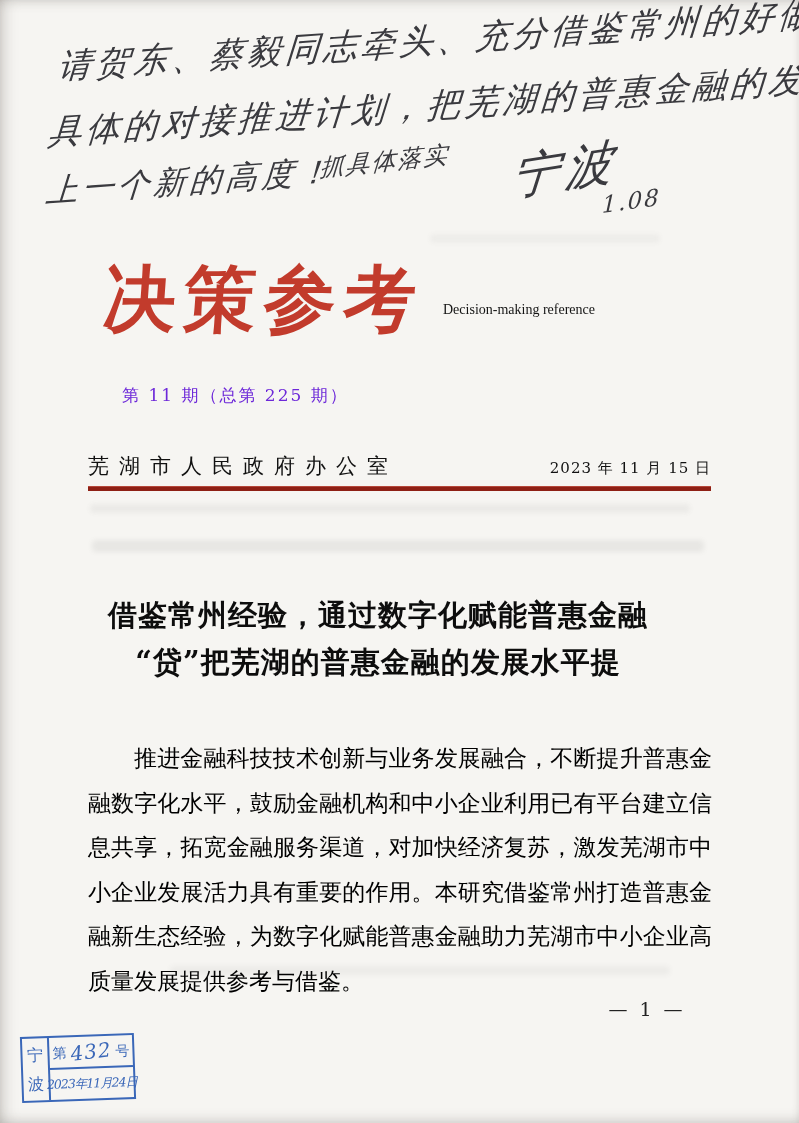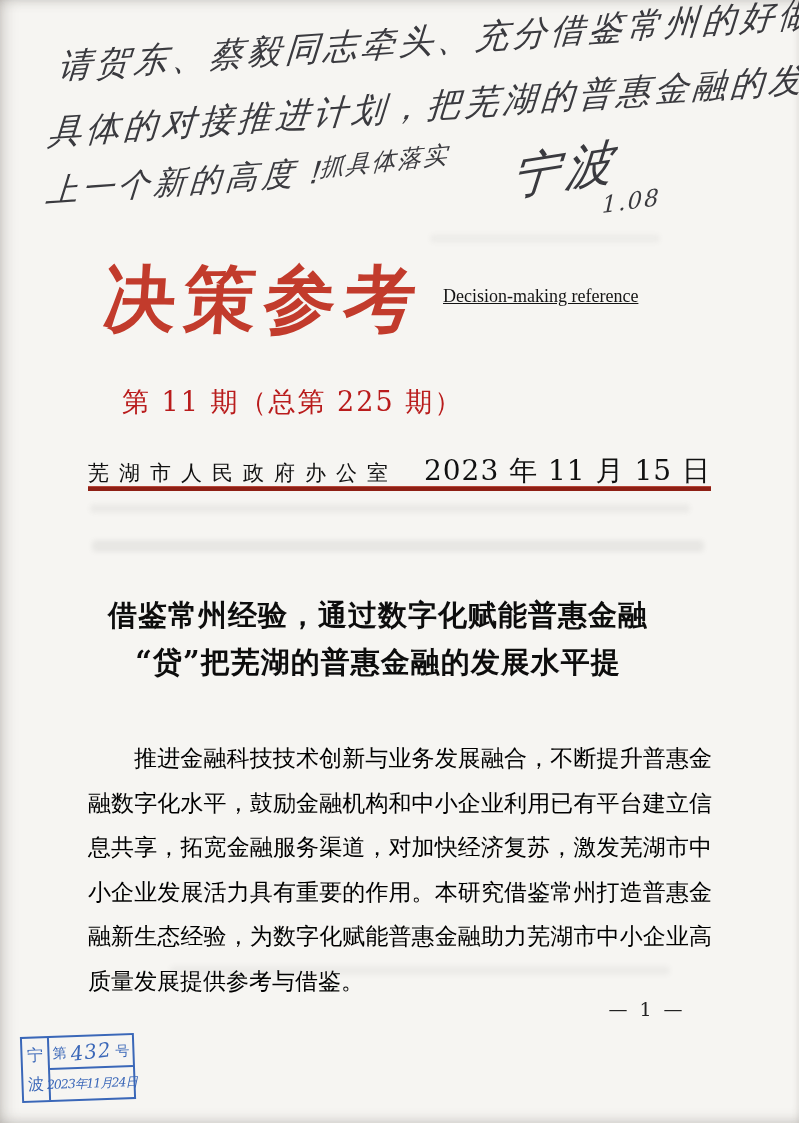--- a/index.html
+++ b/index.html
@@ -40,34 +40,34 @@
   .hw-sigdate{left:602px;top:192px;font-size:23px;transform:rotate(-8deg) skewX(-10deg);letter-spacing:2px;}
   
   .masthead-title{
     position:absolute;left:104px;top:256px;
     font-family:"DejaVu Sans","Liberation Sans",sans-serif;
     font-weight:bold;font-size:72px;line-height:86px;
     color:#c23b2c;letter-spacing:8px;
     transform:skewX(-4deg);white-space:nowrap;
   }
   .masthead-en{
-    position:absolute;left:443px;top:283px;
+    position:absolute;left:443px;top:297px;
     font-family:"Liberation Serif","DejaVu Serif",serif;
-    font-size:18px;line-height:26px;color:#141414;white-space:nowrap;text-decoration:underline;
+    font-size:14px;line-height:26px;color:#141414;white-space:nowrap;
   }
   .issue-line{
     position:absolute;left:122px;top:384px;
-    font-size:27px;letter-spacing:2px;white-space:nowrap;color:#b91c1c;
+    font-size:17px;letter-spacing:2px;white-space:nowrap;color:#6d28d9;
   }
   .publisher-row{
     position:absolute;left:88px;top:452px;width:623px;
     display:flex;justify-content:space-between;align-items:baseline;
   }
   .publisher-name{font-size:21px;letter-spacing:10px;white-space:nowrap;color:#111;}
-  .publish-date{font-size:28px;letter-spacing:1px;white-space:nowrap;color:#111;}
+  .publish-date{font-size:15px;letter-spacing:1px;white-space:nowrap;color:#111;}
   .masthead-rule{
     position:absolute;left:88px;top:486px;width:623px;height:4px;
     background:#8e2015;border-top:1px solid #b5473a;
   }
   
   .article-title{
     position:absolute;left:0;top:592px;width:756px;
     text-align:center;font-weight:bold;font-size:29px;line-height:47px;
     color:#0d0d0d;letter-spacing:1px;
   }

